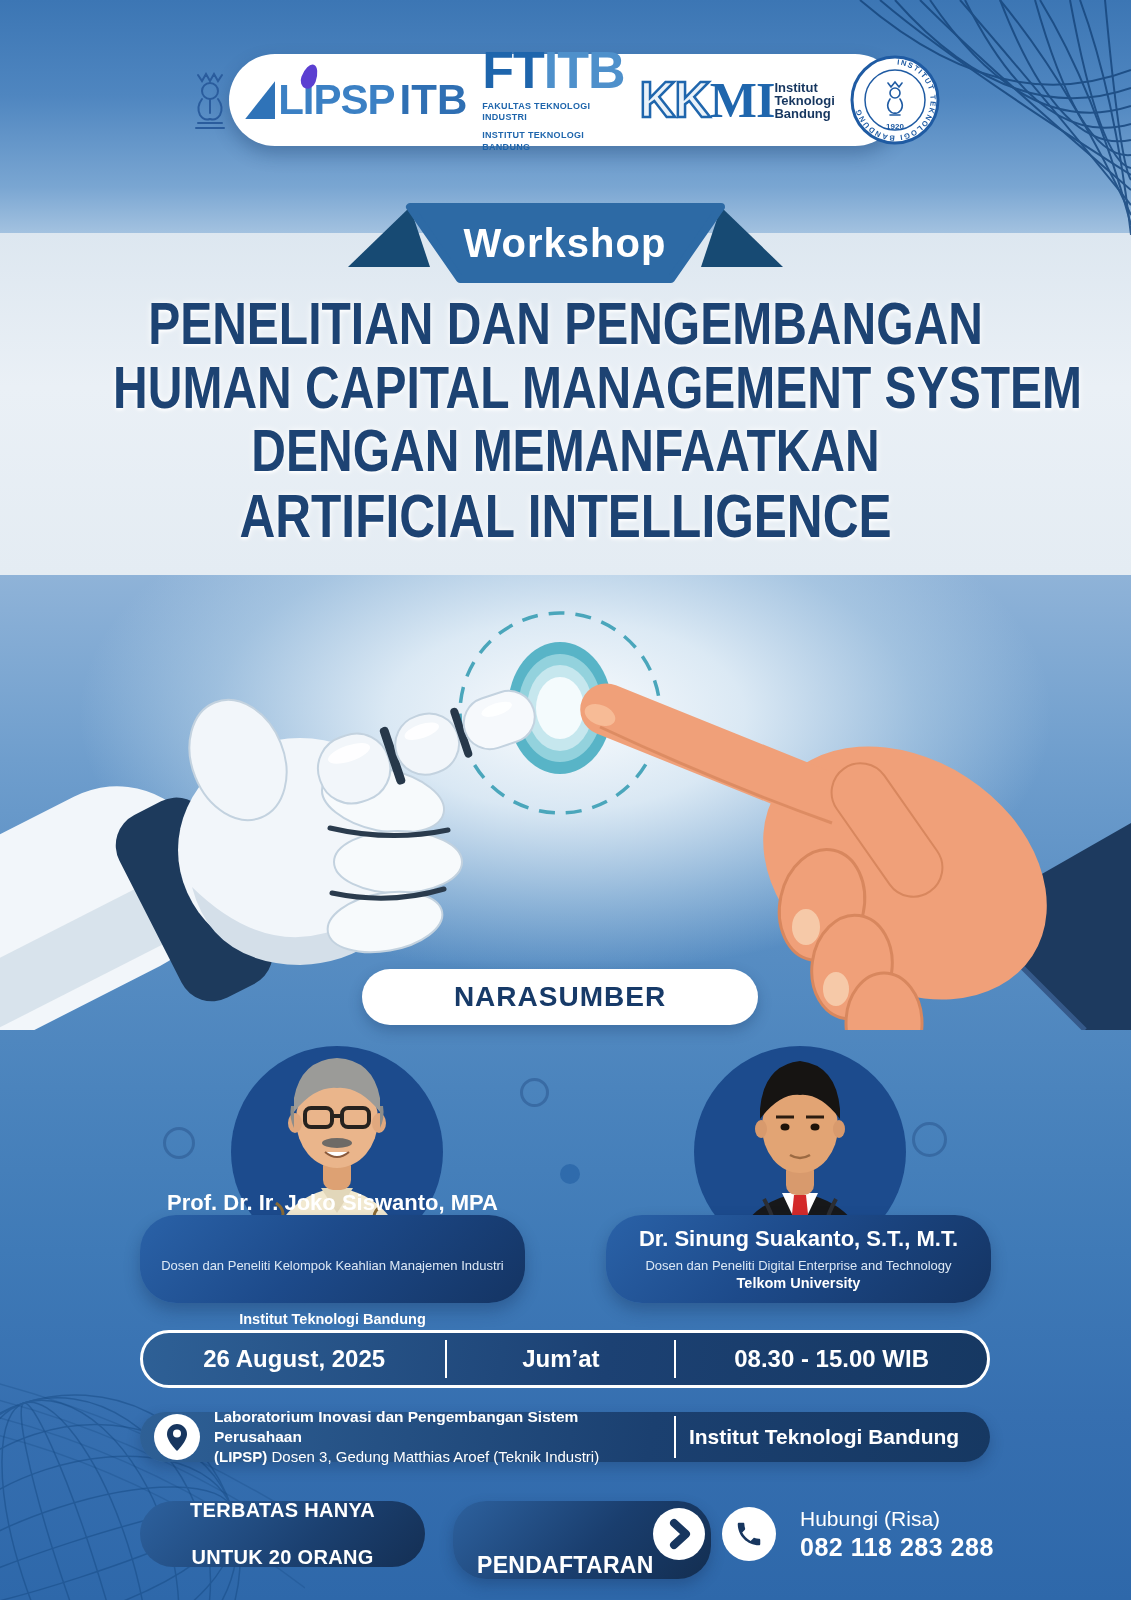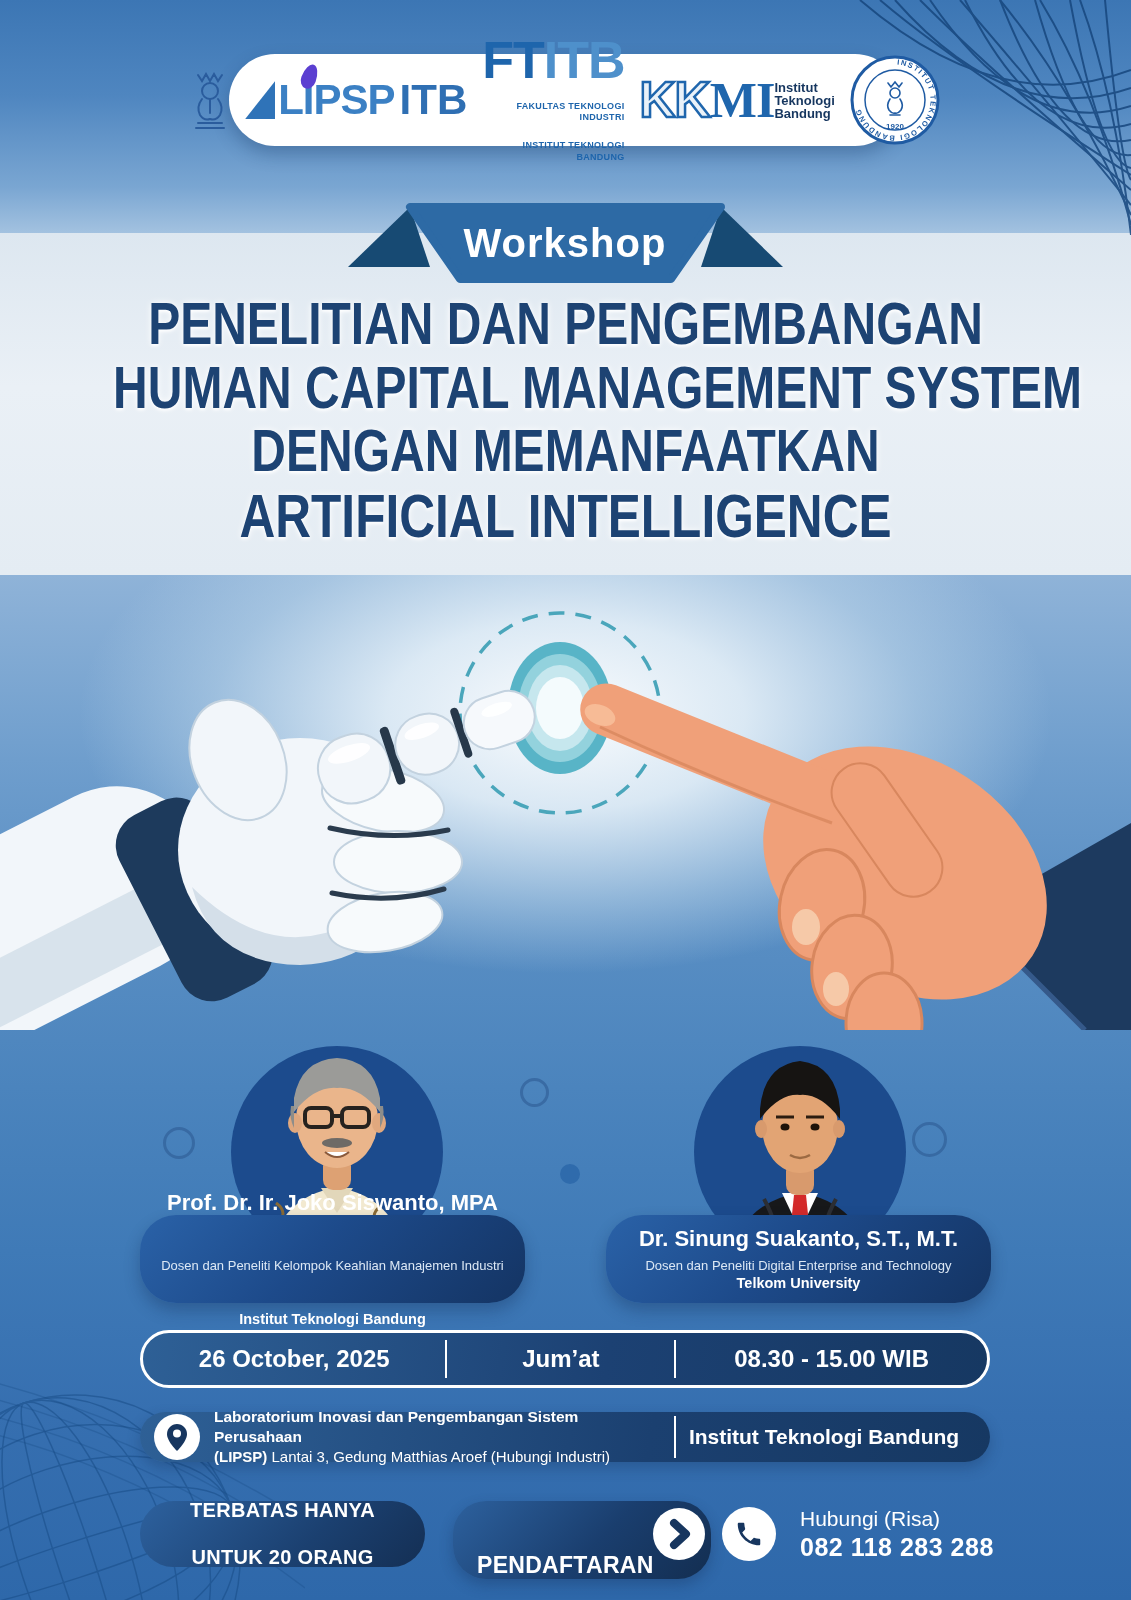--- a/index.html
+++ b/index.html
@@ -27,21 +27,21 @@
   .lipsp{display:flex;align-items:center;position:relative;}
   .lipsp .tri{width:30px;height:38px;background:#2f73b8;margin-right:3px;
     -webkit-clip-path:polygon(0 100%,100% 0,100% 100%);clip-path:polygon(0 100%,100% 0,100% 100%);}
   .lipsp .word{font-size:42px;font-weight:800;color:#3b80c4;letter-spacing:-1px;line-height:1;}
   .lipsp .itb{font-size:42px;font-weight:800;color:#2f6fb3;margin-left:5px;line-height:1;}
   .lipsp .leaf{position:absolute;left:57px;top:-15px;width:15px;height:25px;background:#5b3fd1;
     border-radius:50% 50% 50% 50%/62% 62% 38% 38%;transform:rotate(20deg);}
   .ftitb{display:flex;flex-direction:column;align-items:flex-start;line-height:1;}
   .ftitb .word{font-size:52px;font-weight:800;line-height:.92;letter-spacing:-1px;}
   .ftitb .ft{color:#1e65ac;} .ftitb .itb2{color:#4e90cb;}
-  .ftitb .cap{font-size:9px;font-weight:700;color:#1e65ac;letter-spacing:.3px;line-height:1.3;margin-top:16px;text-align:right;}
+  .ftitb .cap{font-size:9px;font-weight:700;color:#1e65ac;letter-spacing:.3px;line-height:1.3;margin-top:6px;}
   .kkmi{display:flex;flex-direction:row;line-height:1;}
   .kkmi .word{font-size:50px;font-weight:800;line-height:.9;letter-spacing:-1px;}
   .kkmi .kk{color:#eaf2f9;-webkit-text-stroke:2.5px #1f66ad;}
   .kkmi .mi{color:#1f66ad;font-family:"Liberation Serif",serif;}
   .kkmi .cap{font-size:13px;font-weight:700;color:#16365f;margin-top:3px;}
   .seal{width:90px;height:90px;flex:0 0 auto;}
 
   
   svg.ribbon{position:absolute;left:330px;top:203px;width:471px;height:84px;z-index:5;}
   .ribbon-text{font-weight:bold;font-size:40px;fill:#ffffff;letter-spacing:1px;}
@@ -284,20 +284,23 @@
         <ellipse cx="852" cy="392" rx="40" ry="52" transform="rotate(8 852 392)"></ellipse>
         <ellipse cx="884" cy="448" rx="38" ry="50"></ellipse>
       </g>
       <g fill="#f6c9a8">
         <ellipse cx="806" cy="352" rx="14" ry="18"></ellipse>
         <ellipse cx="836" cy="414" rx="13" ry="17"></ellipse>
       </g>
     </g>
   </svg>
 
+  <div class="narasumber-pill">
+    <span>NARASUMBER</span>
+  </div>
 
   <div class="deco ring" id="deco1"></div>
   <div class="deco ring" id="deco2"></div>
   <div class="deco" id="deco3"></div>
   <div class="deco ring" id="deco4"></div>
 
   <div class="speaker-circle" id="circle-left"></div>
   <div class="speaker-circle" id="circle-right"></div>
 
   <svg class="person" id="person-left" viewBox="0 0 212 270">
@@ -356,37 +359,37 @@
     <div class="speaker-role">Dosen dan Peneliti Kelompok Keahlian Manajemen Industri</div>
     <div class="speaker-aff">Institut Teknologi Bandung</div>
   </div>
   <div class="speaker-card" id="card-right">
     <div class="speaker-name">Dr. Sinung Suakanto, S.T., M.T.</div>
     <div class="speaker-role">Dosen dan Peneliti Digital Enterprise and Technology</div>
     <div class="speaker-aff">Telkom University</div>
   </div>
 
   <div class="datebar">
-    <div class="seg seg-date">26 October, 2025</div>
+    <div class="seg seg-date">26 August, 2025</div>
     <div class="vdiv"></div>
     <div class="seg seg-day">Jum’at</div>
     <div class="vdiv"></div>
     <div class="seg seg-time">08.30 - 15.00 WIB</div>
   </div>
 
   <div class="locbar">
     <div class="pin-circle">
       <svg width="20" height="27" viewBox="0 0 20 27">
         <path d="M10,0 C4.5,0 0,4.5 0,10 C0,17.5 10,27 10,27 C10,27 20,17.5 20,10 C20,4.5 15.5,0 10,0 Z" fill="#17365f"></path>
         <circle cx="10" cy="9.5" r="4" fill="#ffffff"></circle>
       </svg>
     </div>
     <div class="loc-text">
       <div class="loc-line1">Laboratorium Inovasi dan Pengembangan Sistem Perusahaan</div>
-      <div class="loc-line2"><span class="b">(LIPSP)</span><span> Lantai 3, Gedung Matthias Aroef (Hubungi Industri)</span></div>
+      <div class="loc-line2"><span class="b">(LIPSP)</span><span> Dosen 3, Gedung Matthias Aroef (Teknik Industri)</span></div>
     </div>
     <div class="loc-div"></div>
     <div class="loc-aff">Institut Teknologi Bandung</div>
   </div>
 
   <div class="capacity-pill">
     <div class="cap-line">TERBATAS HANYA</div>
     <div class="cap-line">UNTUK 20 ORANG</div>
   </div>
 

